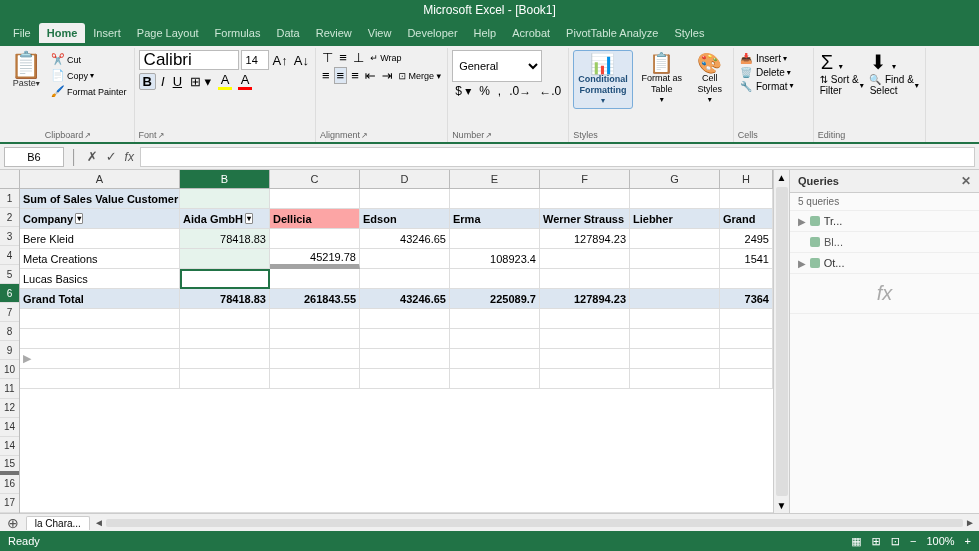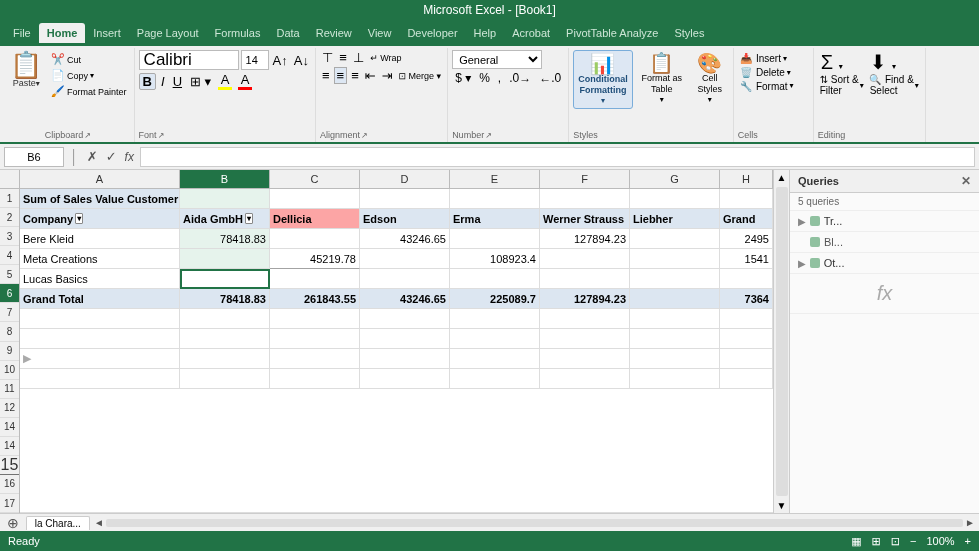--- a/index.html
+++ b/index.html
@@ -86,21 +86,21 @@
         <div style="cursor:pointer; font-size:13px; padding:0 2px;">≡</div>
         <div style="cursor:pointer; font-size:13px; padding:0 2px;">⇤</div>
         <div style="cursor:pointer; font-size:13px; padding:0 2px;">⇥</div>
         <div style="cursor:pointer; font-size:9px; padding:0 2px;">⊡ Merge ▾</div>
       </div>
       <div style="position:absolute; bottom:2px; font-size:9px; color:#666; display:flex; align-items:center; gap:1px;">Alignment <span style="font-size:8px;">↗</span></div>
     </div>
 
     <div style="display:flex; flex-direction:column; border-right:1px solid #ddd; padding:2px 4px 14px 4px; position:relative; min-width:100px;">
       <div style="display:flex; gap:2px; align-items:center; margin-bottom:2px;">
-        <select style="border:1px solid #bbb; background:white; height:19px; font-size:11px; padding:0 2px; width:90px;">
+        <select style="border:1px solid #bbb; background:white; height:32px; font-size:11px; padding:0 2px; width:90px;">
           <option>General</option>
           <option>Number</option>
           <option>Currency</option>
           <option>Accounting</option>
           <option>Date</option>
           <option>Text</option>
         </select>
       </div>
       <div style="display:flex; gap:2px; align-items:center;">
         <div style="cursor:pointer; font-size:12px; padding:0 3px; border-radius:2px;">$ ▾</div>
@@ -194,21 +194,21 @@
           <div style="border-bottom:1px solid #ddd; text-align:center; font-size:10px; color:#333; height:20px; display:flex; align-items:center; justify-content:center; cursor:pointer;">5</div>
           <div style="border-bottom:1px solid #ddd; text-align:center; font-size:10px; background:#217346; color:white; height:20px; display:flex; align-items:center; justify-content:center; cursor:pointer;">6</div>
           <div style="border-bottom:1px solid #ddd; text-align:center; font-size:10px; color:#333; height:20px; display:flex; align-items:center; justify-content:center; cursor:pointer;">7</div>
           <div style="border-bottom:1px solid #ddd; text-align:center; font-size:10px; color:#333; height:20px; display:flex; align-items:center; justify-content:center; cursor:pointer;">8</div>
           <div style="border-bottom:1px solid #ddd; text-align:center; font-size:10px; color:#333; height:20px; display:flex; align-items:center; justify-content:center; cursor:pointer;">9</div>
           <div style="border-bottom:1px solid #ddd; text-align:center; font-size:10px; color:#333; height:20px; display:flex; align-items:center; justify-content:center; cursor:pointer;">10</div>
           <div style="border-bottom:1px solid #ddd; text-align:center; font-size:10px; color:#333; height:20px; display:flex; align-items:center; justify-content:center; cursor:pointer;">11</div>
           <div style="border-bottom:1px solid #ddd; text-align:center; font-size:10px; color:#333; height:20px; display:flex; align-items:center; justify-content:center; cursor:pointer;">12</div>
           <div style="border-bottom:1px solid #ddd; text-align:center; font-size:10px; color:#333; height:20px; display:flex; align-items:center; justify-content:center; cursor:pointer;">14</div>
           <div style="border-bottom:1px solid #ddd; text-align:center; font-size:10px; color:#333; height:20px; display:flex; align-items:center; justify-content:center; cursor:pointer;">14</div>
-          <div style="border-bottom:1px solid #737373; text-align:center; font-size:16px; color:#333; height:20px; display:flex; align-items:center; justify-content:center; cursor:pointer;">15</div>
+          <div style="border-bottom:4px solid #737373; text-align:center; font-size:10px; color:#333; height:20px; display:flex; align-items:center; justify-content:center; cursor:pointer;">15</div>
           <div style="border-bottom:1px solid #ddd; text-align:center; font-size:10px; color:#333; height:20px; display:flex; align-items:center; justify-content:center; cursor:pointer;">16</div>
           <div style="border-bottom:1px solid #ddd; text-align:center; font-size:10px; color:#333; height:20px; display:flex; align-items:center; justify-content:center; cursor:pointer;">17</div>
         </div>
 
         <div style="flex:1; display:flex; flex-direction:column; overflow:hidden;">
 
           <div style="display:flex; height:20px; min-height:20px;">
             <div style="width:160px; min-width:160px; border-right:1px solid #ddd; border-bottom:1px solid #ddd; font-size:11px; padding:0 3px; display:flex; align-items:center; overflow:hidden; background:#dce6f1; font-weight:bold; white-space:nowrap;">Sum of Sales Value  Customer</div>
             <div style="width:90px; min-width:90px; border-right:1px solid #ddd; border-bottom:1px solid #ddd; font-size:11px; padding:0 3px; display:flex; align-items:center; background:#e6f3ec;"></div>
             <div style="width:90px; min-width:90px; border-right:1px solid #ddd; border-bottom:1px solid #ddd; font-size:11px; padding:0 3px; display:flex; align-items:center; background:white;"></div>
@@ -243,21 +243,21 @@
             <div style="width:90px; min-width:90px; border-right:1px solid #ddd; border-bottom:1px solid #ddd; font-size:11px; padding:0 3px; display:flex; align-items:center; justify-content:flex-end; background:white; white-space:nowrap;">43246.65</div>
             <div style="width:90px; min-width:90px; border-right:1px solid #ddd; border-bottom:1px solid #ddd; font-size:11px; background:white;"></div>
             <div style="width:90px; min-width:90px; border-right:1px solid #ddd; border-bottom:1px solid #ddd; font-size:11px; padding:0 3px; display:flex; align-items:center; justify-content:flex-end; background:white; white-space:nowrap;">127894.23</div>
             <div style="width:90px; min-width:90px; border-right:1px solid #ddd; border-bottom:1px solid #ddd; font-size:11px; background:white;"></div>
             <div style="flex:1; border-right:1px solid #ddd; border-bottom:1px solid #ddd; font-size:11px; padding:0 3px; display:flex; align-items:center; justify-content:flex-end; background:white; white-space:nowrap;">2495</div>
           </div>
 
           <div style="display:flex; height:20px; min-height:20px;">
             <div style="width:160px; min-width:160px; border-right:1px solid #ddd; border-bottom:1px solid #ddd; font-size:11px; padding:0 3px; display:flex; align-items:center; background:white; white-space:nowrap;">Meta Creations</div>
             <div style="width:90px; min-width:90px; border-right:1px solid #ddd; border-bottom:1px solid #ddd; font-size:11px; background:#e6f3ec;"></div>
-            <div style="width:90px; min-width:90px; border-right:1px solid #ddd; border-bottom:1px solid #a3a3a3; font-size:11px; padding:0 3px; display:flex; align-items:center; justify-content:flex-end; background:white; white-space:nowrap;">45219.78</div>
+            <div style="width:90px; min-width:90px; border-right:1px solid #ddd; border-bottom:5px solid #a3a3a3; font-size:11px; padding:0 3px; display:flex; align-items:center; justify-content:flex-end; background:white; white-space:nowrap;">45219.78</div>
             <div style="width:90px; min-width:90px; border-right:1px solid #ddd; border-bottom:1px solid #ddd; font-size:11px; background:white;"></div>
             <div style="width:90px; min-width:90px; border-right:1px solid #ddd; border-bottom:1px solid #ddd; font-size:11px; padding:0 3px; display:flex; align-items:center; justify-content:flex-end; background:white; white-space:nowrap;">108923.4</div>
             <div style="width:90px; min-width:90px; border-right:1px solid #ddd; border-bottom:1px solid #ddd; font-size:11px; background:white;"></div>
             <div style="width:90px; min-width:90px; border-right:1px solid #ddd; border-bottom:1px solid #ddd; font-size:11px; background:white;"></div>
             <div style="flex:1; border-right:1px solid #ddd; border-bottom:1px solid #ddd; font-size:11px; padding:0 3px; display:flex; align-items:center; justify-content:flex-end; background:white; white-space:nowrap;">1541</div>
           </div>
 
 
           <div style="display:flex; height:20px; min-height:20px;">
             <div style="width:160px; min-width:160px; border-right:1px solid #ddd; border-bottom:1px solid #ddd; font-size:11px; padding:0 3px; display:flex; align-items:center; background:white; white-space:nowrap;">Lucas Basics</div>

